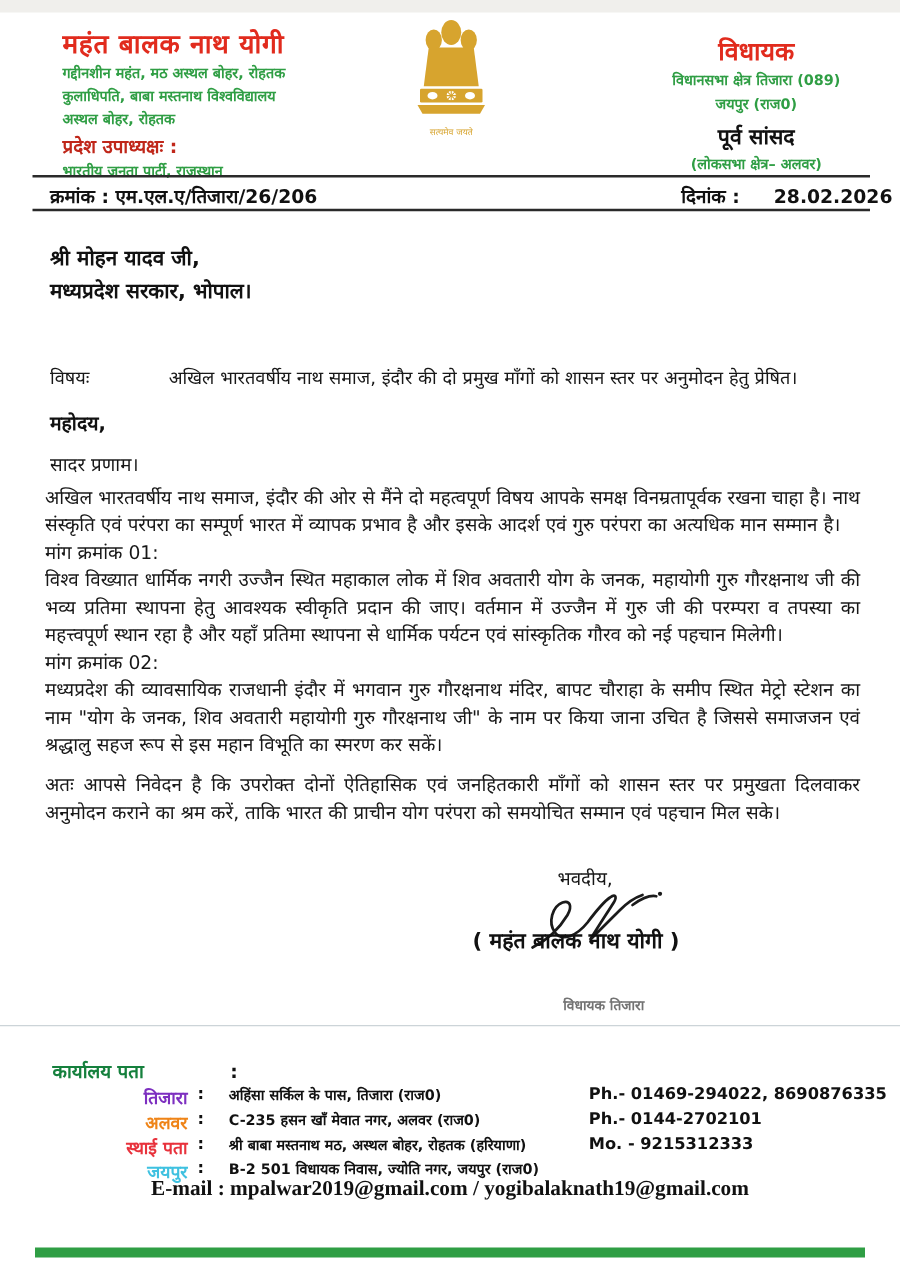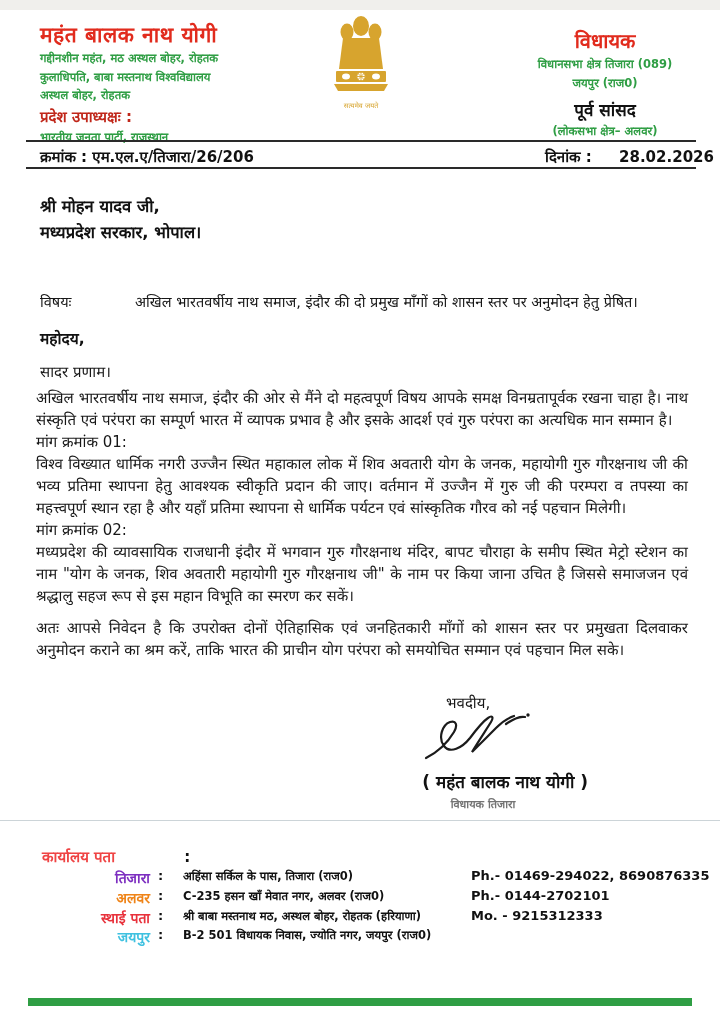--- a/index.html
+++ b/index.html
@@ -5,21 +5,21 @@
   html,body{margin:0;padding:0;background:#ffffff;}
   #page{
     position:relative;width:720px;height:1016px;margin:0 auto;background:#ffffff;
     font-family:"DejaVu Sans","Liberation Sans",sans-serif;color:#1c1c1c;overflow:hidden;
   }
   .abs{position:absolute;}
   .dev{font-family:"DejaVu Sans",sans-serif;}
   
   #scan-strip{top:0;left:0;width:720px;height:10px;background:#f0efec;}
   
-  #hdr-left{top:22px;left:40px;width:300px;line-height:1.25;}
+  #hdr-left{top:22px;left:50px;width:300px;line-height:1.25;}
   #hdr-name{font-size:21px;font-weight:bold;color:#e12b1d;letter-spacing:.5px;}
   .hdr-small{font-size:11.5px;font-weight:bold;color:#2f9e44;margin-top:3px;line-height:1.35;}
   #hdr-role{font-size:15px;font-weight:bold;color:#c0271a;margin-top:4px;}
   
   #emblem-wrap{top:14px;left:328px;width:66px;text-align:center;}
   #emblem-caption{font-size:7px;color:#d7a42e;margin-top:1px;white-space:nowrap;}
   
   #hdr-right{top:28px;left:505px;width:200px;text-align:center;line-height:1.3;}
   #hdr-title{font-size:20px;font-weight:bold;color:#e12b1d;}
   #hdr-former{font-size:17px;font-weight:bold;color:#111;margin-top:8px;}
@@ -38,21 +38,21 @@
   
   #salutation{top:327px;left:40px;font-size:15.5px;font-weight:bold;color:#111;}
   #greeting{top:361px;left:40px;font-size:15px;color:#171717;}
   
   #body-col{top:387px;left:36px;width:652px;font-size:15px;line-height:22px;color:#171717;text-align:justify;}
   #body-col p{margin:0;}
   #body-col .closing{margin-top:10px;}
   
   #valediction{top:692px;left:446px;font-size:15px;color:#171717;}
   #sig{top:710px;left:418px;}
-  #signer-name{top:770px;left:378px;width:210px;text-align:right;font-size:17px;font-weight:bold;color:#111;}
+  #signer-name{top:740px;left:378px;width:210px;text-align:left;font-size:17px;font-weight:bold;color:#111;}
   #signer-title{top:796px;left:378px;width:210px;text-align:center;font-size:11px;font-weight:bold;color:#737373;}
   
   #footer-sep{top:820px;left:0;width:720px;height:1px;background:#ccd4d8;}
   #office-row{top:846px;left:42px;font-size:15px;font-weight:bold;}
   #office-row .colon{color:#111;margin-left:64px;}
   .f-row{left:0;width:720px;height:20px;}
   .f-label{position:absolute;left:40px;width:110px;text-align:right;font-size:14px;font-weight:bold;}
   .f-colon{position:absolute;left:158px;font-size:13px;font-weight:bold;color:#111;}
   .f-value{position:absolute;left:183px;width:265px;font-size:11.5px;font-weight:bold;color:#111;white-space:nowrap;}
   .f-contact{position:absolute;left:471px;font-size:13px;font-weight:bold;color:#111;white-space:nowrap;}
@@ -149,21 +149,21 @@
       <path d="M8 48 C20 42 30 32 36 22 C40 15 38 10 32 12 C24 15 20 28 26 36 C32 44 44 38 52 28 C58 20 64 12 70 8 C74 5 76 7 73 12 C68 20 60 32 54 42 C60 36 70 26 78 18 C84 12 90 8 96 6 M88 14 C95 9 102 6 107 7" stroke="#1b1b1b" stroke-width="2.2" fill="none" stroke-linecap="round"></path>
       <circle cx="110" cy="5" r="1.7" fill="#1b1b1b"></circle>
     </svg>
   </div>
   <div id="signer-name" class="abs dev">( महंत बालक नाथ योगी )</div>
   <div id="signer-title" class="abs dev">विधायक तिजारा</div>
 
   <div id="footer-sep" class="abs"></div>
 
   <div id="office-row" class="abs dev">
-    <span style="color: #ef4444;">कार्यालय पता</span>
+    <span style="color: #15803d;">कार्यालय पता</span>
     <span class="colon">:</span>
   </div>
 
   <div class="abs f-row" style="top:868px;">
     <span class="f-label dev" style="color: rgb(125, 47, 192);">तिजारा</span>
     <span class="f-colon">:</span>
     <span class="f-value dev">अहिंसा सर्किल के पास, तिजारा (राज0)</span>
     <span class="f-contact">Ph.- 01469-294022, 8690876335</span>
   </div>
   <div class="abs f-row" style="top:888px;">
@@ -178,16 +178,17 @@
     <span class="f-value dev">श्री बाबा मस्तनाथ मठ, अस्थल बोहर, रोहतक (हरियाणा)</span>
     <span class="f-contact">Mo. - 9215312333</span>
   </div>
   <div class="abs f-row" style="top:927px;">
     <span class="f-label dev" style="color: rgb(63, 193, 224);">जयपुर</span>
     <span class="f-colon">:</span>
     <span class="f-value dev">B-2 501 विधायक निवास, ज्योति नगर, जयपुर (राज0)</span>
     <span class="f-contact"></span>
   </div>
 
+  <div id="email-row" class="abs">E-mail : mpalwar2019@gmail.com  /  yogibalaknath19@gmail.com</div>
 
   <div id="accent-bar" class="abs"></div>
 
 </div>
 
 </body></html>

